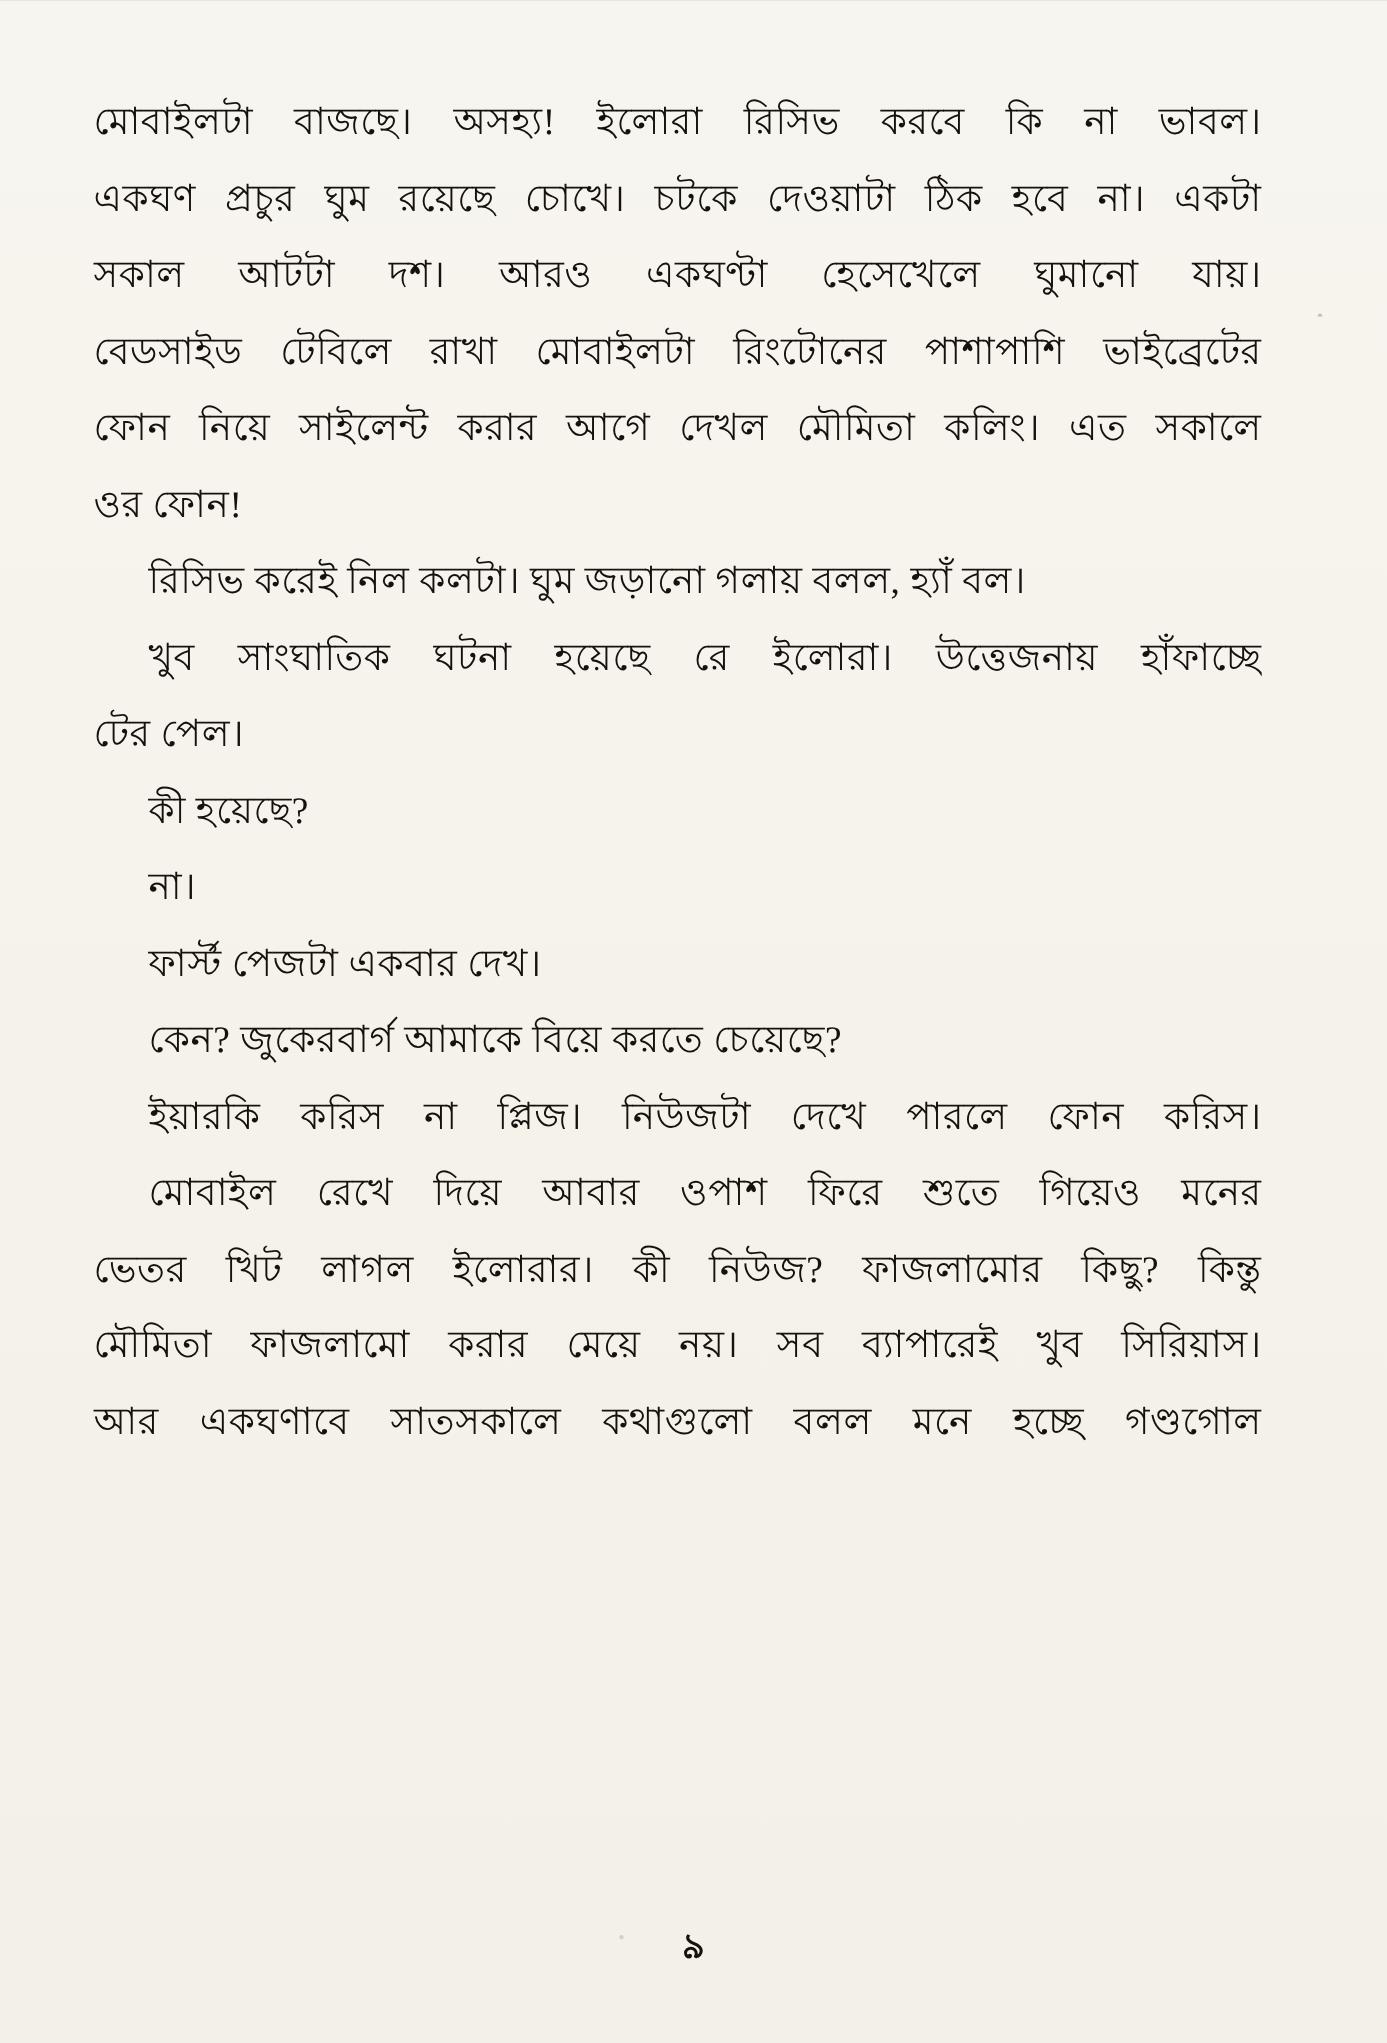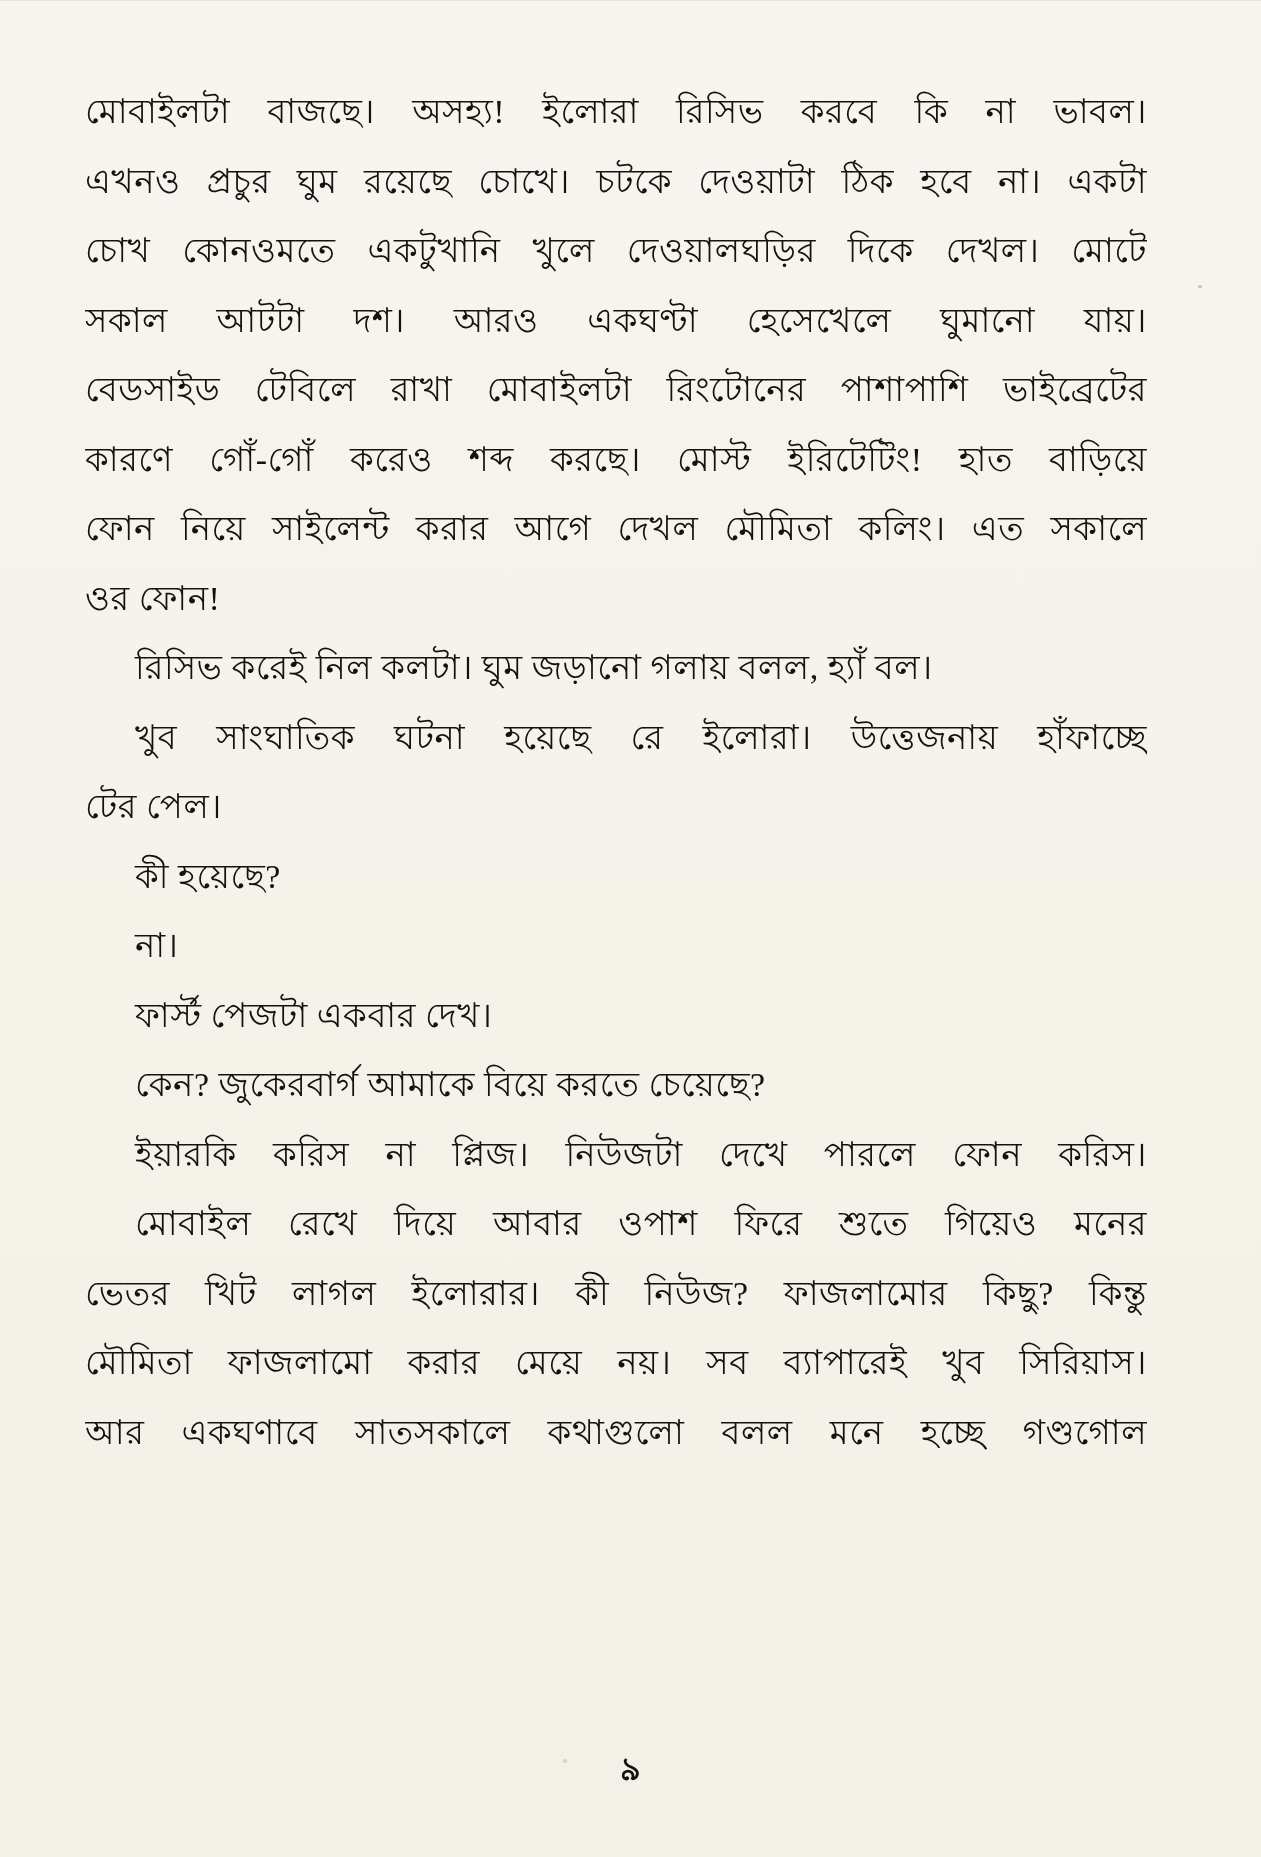--- a/index.html
+++ b/index.html
@@ -59,25 +59,23 @@
   .speck.s1 { left: 1105px; top: 172px; width: 4px; height: 4px; }
   .speck.s2 { left: 1198px; top: 284px; width: 4px; height: 3px; }
   .speck.s3 { left: 563px;  top: 1758px; width: 4px; height: 4px; opacity: 0.3; }
 </style>
 </head>
 <body>
 
 <div class="page">
   <div class="text-block">
     <div class="line fill">মোবাইলটা বাজছে। অসহ্য! ইলোরা রিসিভ করবে কি না ভাবল।</div>
-    <div class="line fill">এখনও প্রচুর ঘুম রয়েছে চোখে। চটকে দেওয়াটা ঠিক হবে না। একটা</div>
-    <div class="line fill">চোখ কোনওমতে একটুখানি খুলে দেওয়ালঘড়ির দিকে দেখল। মোটে</div>
+    <div class="line fill">একঘণ প্রচুর ঘুম রয়েছে চোখে। চটকে দেওয়াটা ঠিক হবে না। একটা</div>
     <div class="line fill">সকাল আটটা দশ। আরও একঘণ্টা হেসেখেলে ঘুমানো যায়।</div>
     <div class="line fill">বেডসাইড টেবিলে রাখা মোবাইলটা রিংটোনের পাশাপাশি ভাইব্রেটের</div>
-    <div class="line fill">কারণে গোঁ-গোঁ করেও শব্দ করছে। মোস্ট ইরিটেটিং! হাত বাড়িয়ে</div>
     <div class="line fill">ফোন নিয়ে সাইলেন্ট করার আগে দেখল মৌমিতা কলিং। এত সকালে</div>
     <div class="line">ওর ফোন!</div>
     <div class="line indent">রিসিভ করেই নিল কলটা। ঘুম জড়ানো গলায় বলল, হ্যাঁ বল।</div>
     <div class="line indent fill">খুব সাংঘাতিক ঘটনা হয়েছে রে ইলোরা। উত্তেজনায় হাঁফাচ্ছে</div>
     <div class="line">টের পেল।</div>
     <div class="line indent">কী হয়েছে?</div>
     <div class="line indent">না।</div>
     <div class="line indent">ফার্স্ট পেজটা একবার দেখ।</div>
     <div class="line indent">কেন? জুকেরবার্গ আমাকে বিয়ে করতে চেয়েছে?</div>
     <div class="line indent fill">ইয়ারকি করিস না প্লিজ। নিউজটা দেখে পারলে ফোন করিস।</div>

